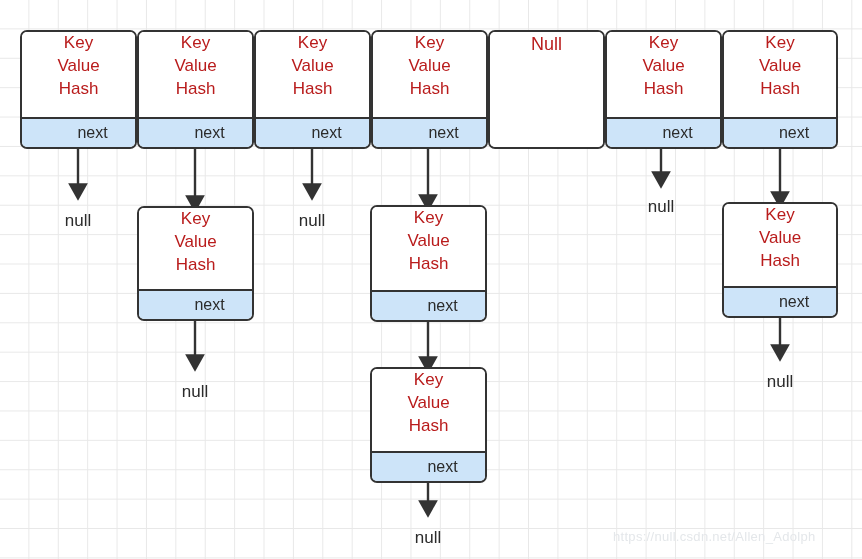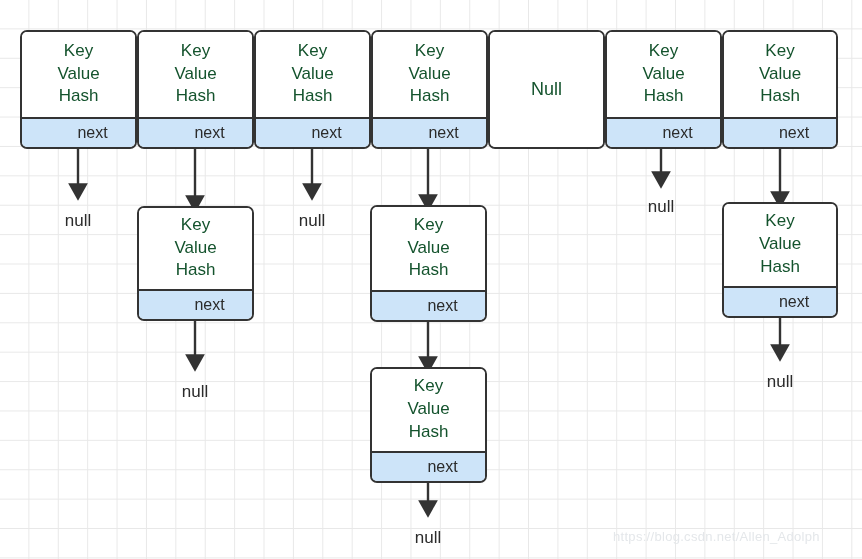--- a/index.html
+++ b/index.html
@@ -35,22 +35,22 @@
     background: #ffffff;
     display: flex;
     flex-direction: column;
     overflow: hidden;
   }
   .node-body {
     flex: 1 1 auto;
     display: flex;
     flex-direction: column;
     align-items: center;
-    justify-content: center;
-    color: #14532d;
+    justify-content: flex-start;
+    color: #b91c1c;
     font-size: 17px;
     line-height: 1.34;
     text-align: center;
     background: #ffffff;
     padding-bottom: 1px;
   }
   .node-body span { display: block; }
   .node-next {
     flex: 0 0 auto;
     height: 28px;
@@ -197,15 +197,15 @@
     </div>
   <div id="nulls-root">
       <div class="nulllabel" style="left: 78px; top: 212px;">null</div>
       <div class="nulllabel" style="left: 312px; top: 212px;">null</div>
       <div class="nulllabel" style="left: 661px; top: 198px;">null</div>
       <div class="nulllabel" style="left: 195px; top: 383px;">null</div>
       <div class="nulllabel" style="left: 780px; top: 373px;">null</div>
       <div class="nulllabel" style="left: 428px; top: 529px;">null</div>
     </div>
 
-  <div class="watermark" style="left: 613px; top: 529px;">https://blog.csdn.net/Allen_Adolph</div>
+  <div class="watermark" style="left: 613px; top: 529px;">https://null.csdn.net/Allen_Adolph</div>
 
 </div>
 
 </body></html>

